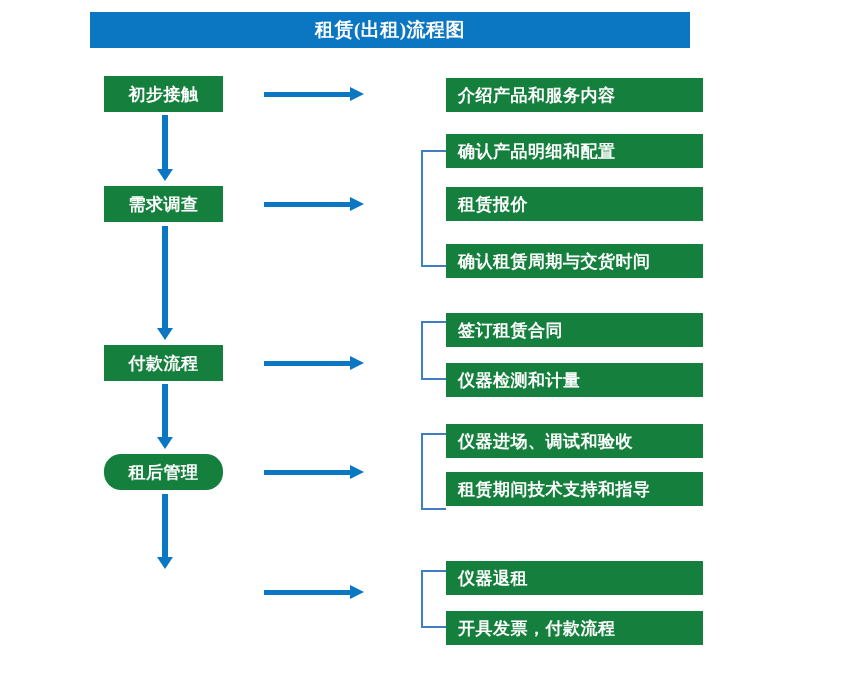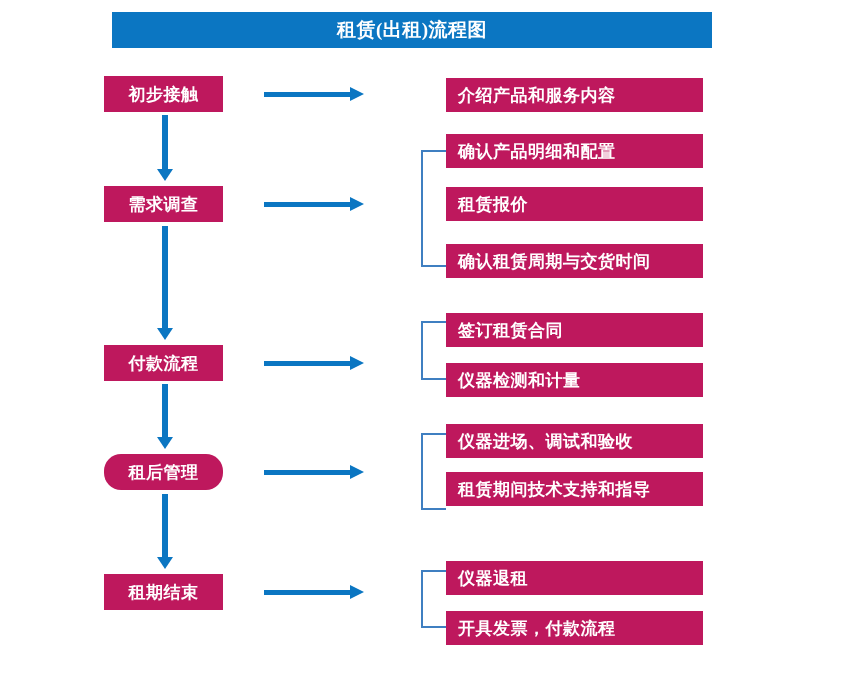--- a/index.html
+++ b/index.html
@@ -18,38 +18,38 @@
   #canvas {
     position: absolute;
     left: 0; top: 0;
     width: 844px;
     height: 688px;
   }
 
   
   .title-bar {
     position: absolute;
-    left: 112px;
+    left: 90px;
     top: 12px;
     width: 600px;
     height: 36px;
     background: #0b76c2;
     color: #ffffff;
     display: flex;
     align-items: center;
     justify-content: center;
     font-size: 19px;
     font-weight: bold;
     letter-spacing: 0.5px;
   }
 
   
   .box {
     position: absolute;
-    background: #be185d;
+    background: #15803d;
     color: #ffffff;
     font-weight: bold;
     display: flex;
     align-items: center;
     box-sizing: border-box;
     line-height: 1;
   }
   .box.left {
     left: 104px;
     width: 119px;
@@ -129,21 +129,20 @@
 <body>
 
 <div id="canvas">
 
   <div class="title-bar">租赁(出租)流程图</div>
 
   <div class="box left" style="top:76px;">初步接触</div>
   <div class="box left" style="top:186px;">需求调查</div>
   <div class="box left" style="top:345px;">付款流程</div>
   <div class="box left" style="top:454px;border-radius:17px;">租后管理</div>
-  <div class="box left" style="top:574px;">租期结束</div>
 
   <div class="v-arrow" style="top:115px; height:68px;">
     <div class="stem" style="height:54px;"></div>
     <div class="head" style="top:54px;"></div>
   </div>
   <div class="v-arrow" style="top:226px; height:116px;">
     <div class="stem" style="height:102px;"></div>
     <div class="head" style="top:102px;"></div>
   </div>
   <div class="v-arrow" style="top:384px; height:67px;">

